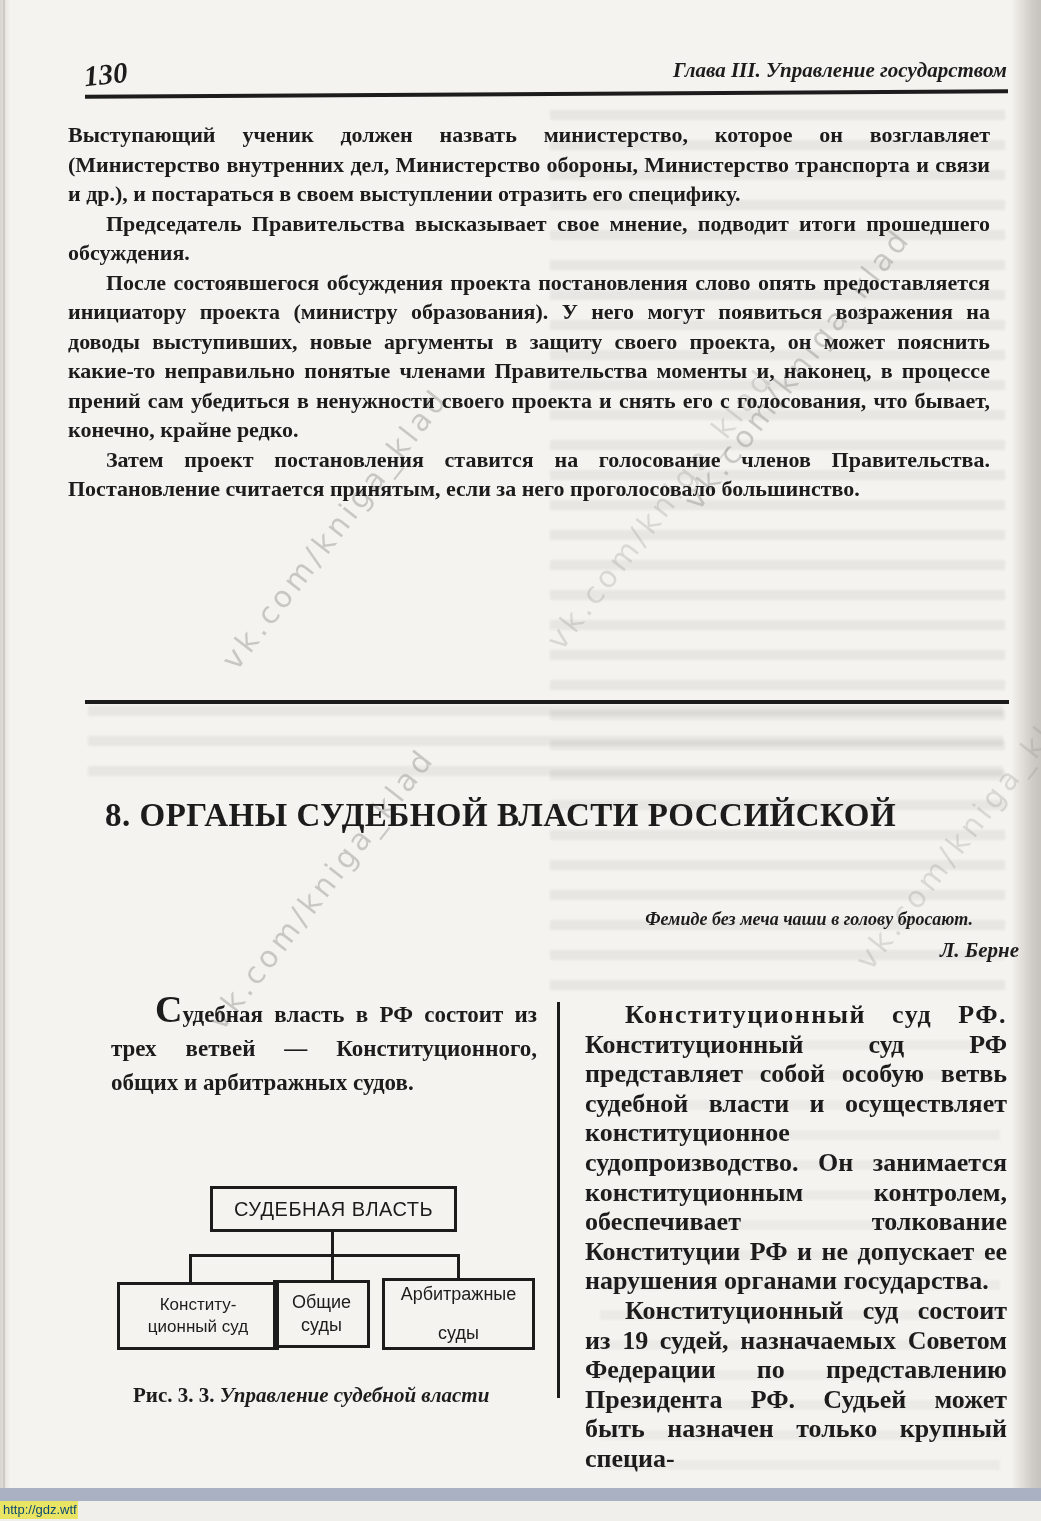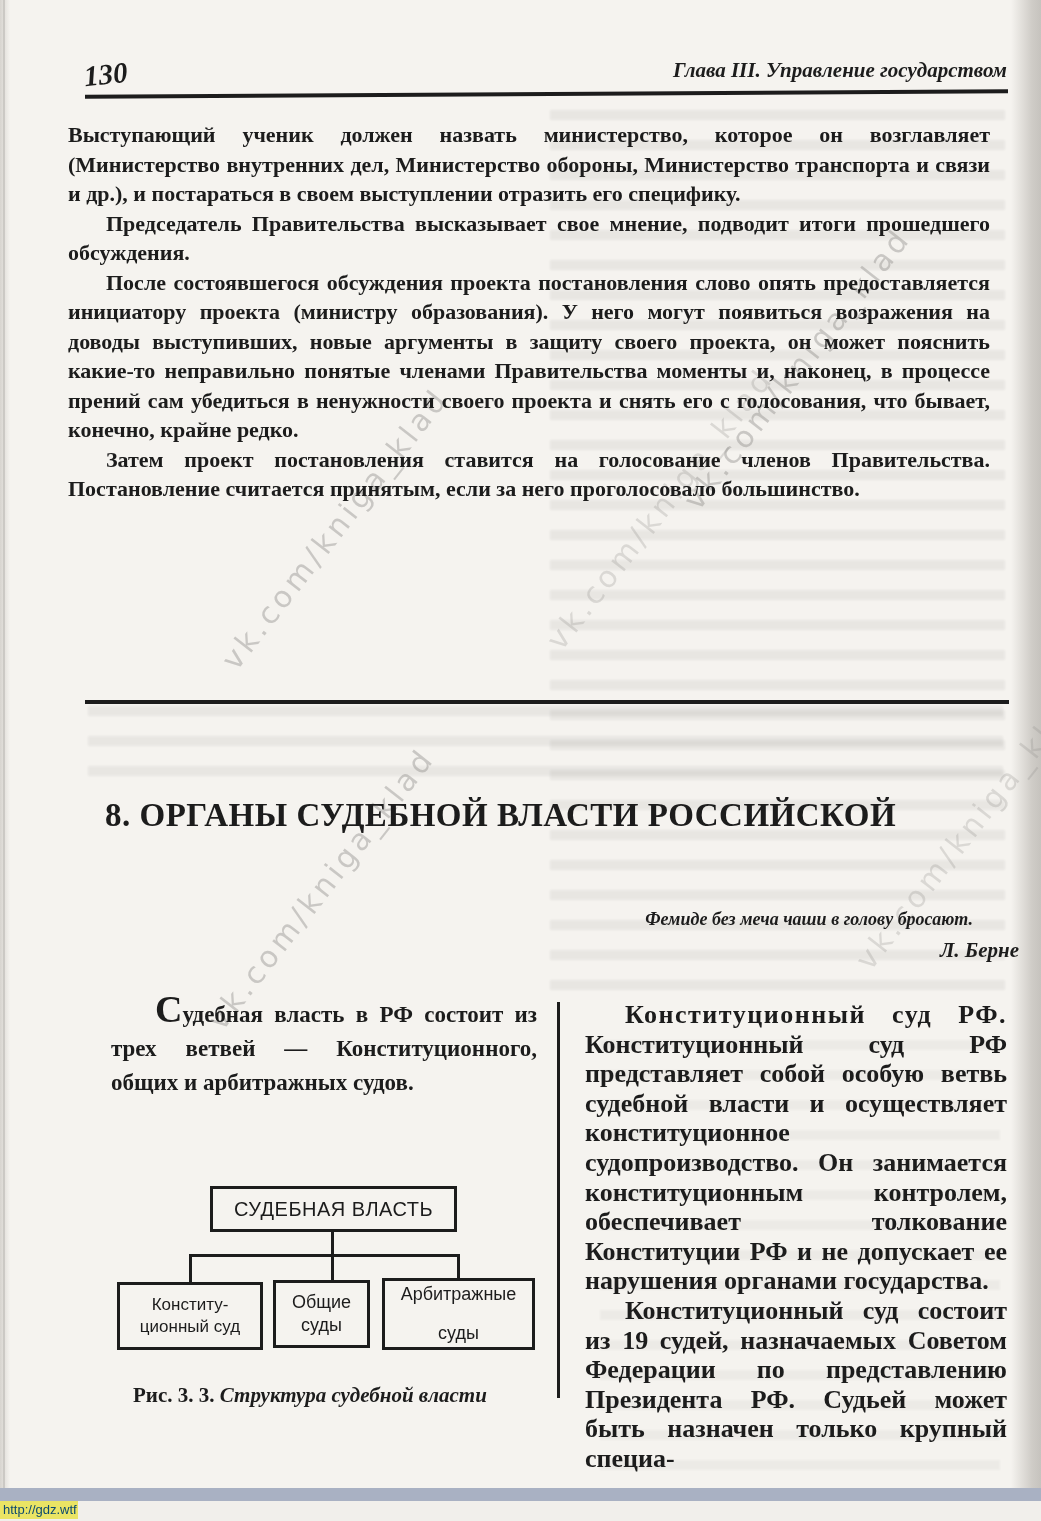--- a/index.html
+++ b/index.html
@@ -80,21 +80,21 @@
     font-size:26px;line-height:29.6px;font-weight:700;text-align:justify;}
   .right-column p{margin:0;text-indent:40px;}
   .right-column .lead{letter-spacing:1.5px;}
 
   
   .chart-box{border:3px solid var(--ink);background:transparent;
     font-family:"Liberation Sans","DejaVu Sans",sans-serif;
     display:flex;flex-direction:column;align-items:center;justify-content:center;
     text-align:center;}
   .chart-root{left:210px;top:1186px;width:247px;height:46px;font-size:20px;letter-spacing:.5px;}
-  .chart-left{left:117px;top:1282px;width:146px;height:68px;font-size:17px;line-height:22px;}
+  .chart-left{left:117px;top:1282px;width:162px;height:68px;font-size:17px;line-height:22px;}
   .chart-mid{left:273px;top:1280px;width:97px;height:68px;font-size:18px;line-height:23px;}
   .chart-right{left:382px;top:1278px;width:153px;height:72px;font-size:18px;line-height:23px;gap:16px;}
   .conn{background:var(--ink);}
   .figure-caption{left:133px;top:1383px;font-size:21px;font-weight:700;white-space:nowrap;}
   .figure-caption .cap-italic{font-style:italic;}
 </style>
 </head>
 <body>
 
 <div class="abs left-edge-shade"></div>
@@ -158,18 +158,18 @@
 <div class="abs chart-box chart-mid">
   <span>Общие</span>
   <span>суды</span>
 </div>
 <div class="abs chart-box chart-right">
   <span>Арбитражные</span>
   <span>суды</span>
 </div>
 
 <div class="abs figure-caption">
-  <span>Рис. 3. 3.</span><span class="cap-italic"> Структура судебной власти</span>
+  <span>Рис. 3. 3.</span><span class="cap-italic"> Управление судебной власти</span>
 </div>
 
 <div class="abs bottom-band"></div>
 <div class="abs below-band"></div>
 <div class="abs gdz-label">http://gdz.wtf</div>
 
 </body></html>

